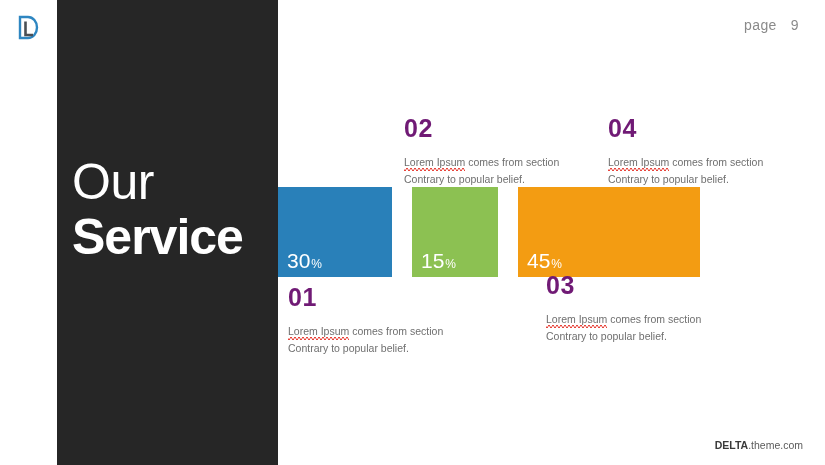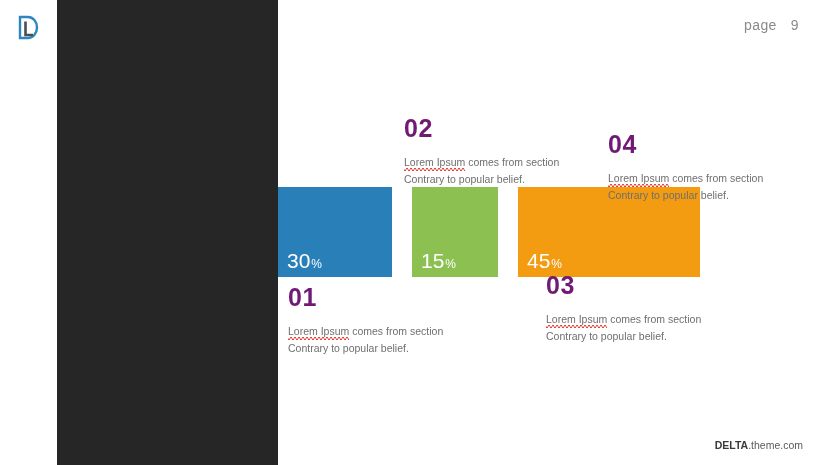--- a/index.html
+++ b/index.html
@@ -138,21 +138,21 @@
     bottom: -3px;
     height: 3px;
     background-image:
       radial-gradient(circle at 1px 2.6px, #e8453c 1.1px, rgba(255,255,255,0) 1.3px),
       radial-gradient(circle at 3px 0.4px, #e8453c 1.1px, rgba(255,255,255,0) 1.3px);
     background-size: 4px 3px;
     background-repeat: repeat-x;
   }
 
   #callout-02 { left: 404px; top: 116px; }
-  #callout-04 { left: 608px; top: 132px; }
+  #callout-04 { left: 608px; top: 116px; }
   #callout-01 { left: 288px; top: 285px; }
   #callout-03 { left: 546px; top: 273px; }
 
   
   #footer-brand {
     position: absolute;
     right: 22px;
     bottom: 14px;
     font-size: 10.5px;
     color: #4a4a4a;
@@ -172,20 +172,24 @@
       <path d="M12.5 8.5 L12.5 22 L20 22" fill="none" stroke="#4a4f54" stroke-width="2.6"></path>
     </svg>
   </div>
 
   <div id="page-indicator">
     <span class="page-word">page</span><span class="page-num">9</span>
   </div>
 
   <div id="left-panel"></div>
 
+  <div id="slide-title">
+    <span class="line1">Our</span>
+    <span class="line2">Service</span>
+  </div>
 
   <div id="bar-strip">
     <div class="bar" style="width:114px;background:#2980b9;">
       <span class="bar-label"><span>30</span><span class="pct">%</span></span>
     </div>
     <div class="bar" style="width:86px;background:#8cc152;">
       <span class="bar-label"><span>15</span><span class="pct">%</span></span>
     </div>
     <div class="bar" style="width:182px;background:#f39c12;">
       <span class="bar-label"><span>45</span><span class="pct">%</span></span>

